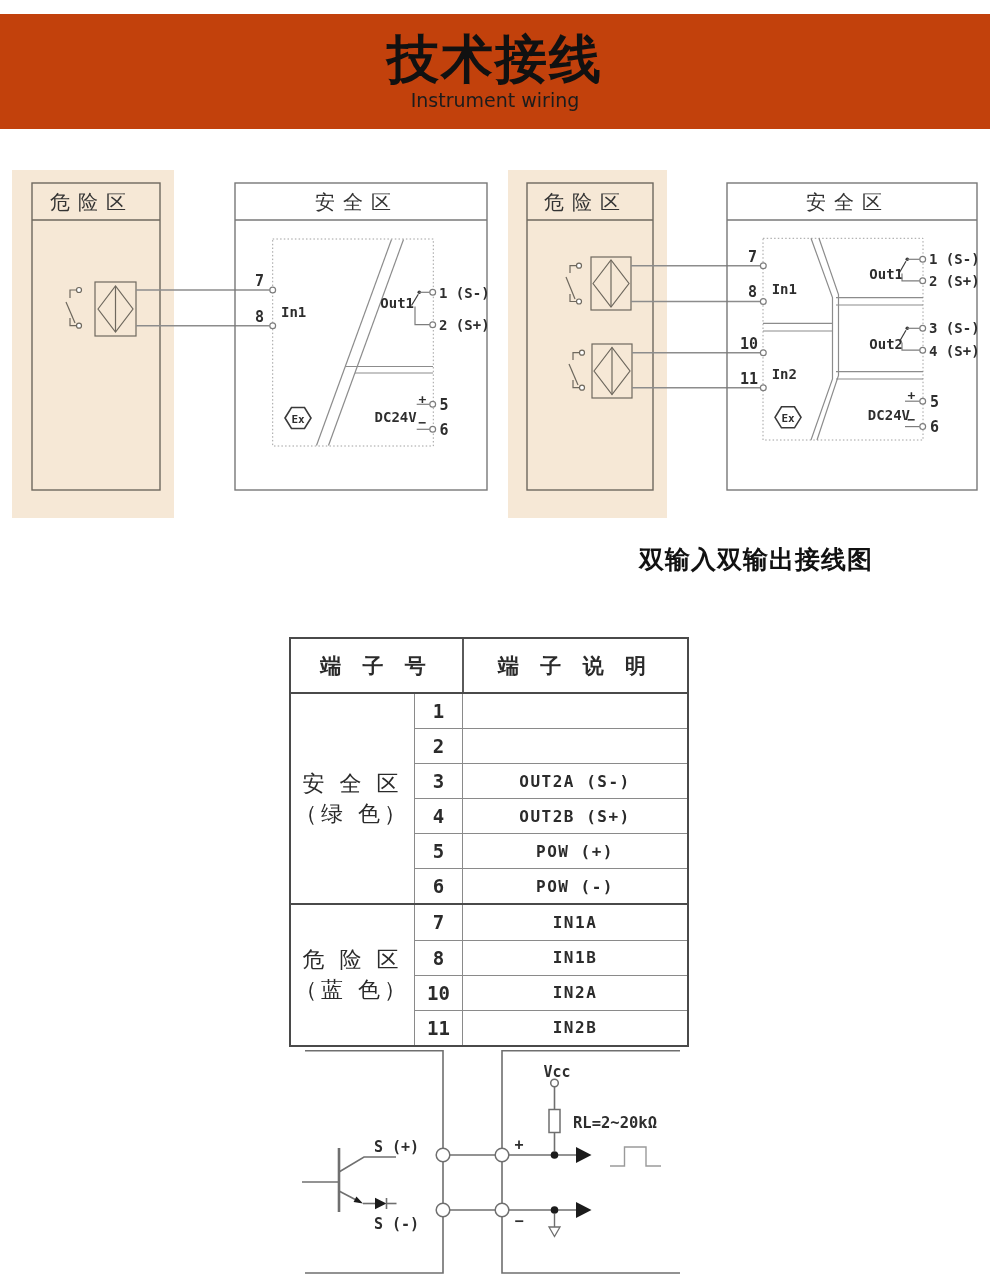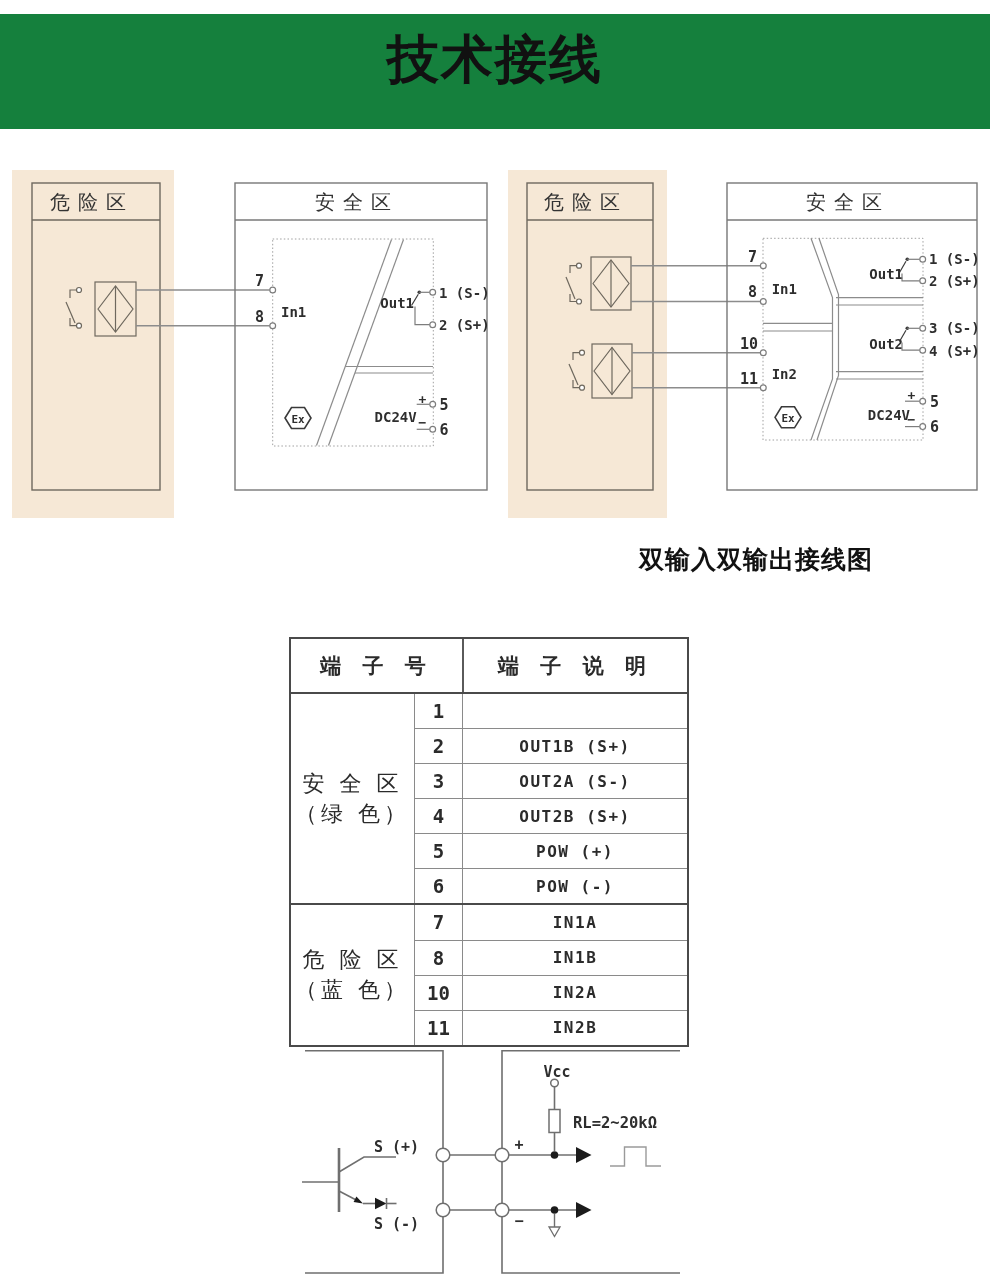--- a/index.html
+++ b/index.html
@@ -1,21 +1,21 @@
 <!DOCTYPE html>
 <html><head>
 <meta charset="utf-8">
 <style>
   html,body{margin:0;padding:0;background:#ffffff;}
   #page{position:relative;width:990px;height:1283px;background:#ffffff;overflow:hidden;
         font-family:"DejaVu Sans", sans-serif;}
   .abs{position:absolute;}
 
   
-  #band{left:0;top:14px;width:990px;height:115px;background:#15803d;text-align:center;}
+  #band{left:0;top:14px;width:990px;height:115px;background:#c2410c;text-align:center;}
   #band .title{margin-top:16px;font-size:52px;font-weight:bold;letter-spacing:2px;color:#111;line-height:58px;}
   #band .subtitle{font-size:19px;color:#1c1c1c;line-height:24px;}
 
   
   .caption{font-size:25px;font-weight:bold;color:#111;text-align:center;letter-spacing:1px;}
 
   
   text{fill:#2e2e2e;}
   .t{font-family:"DejaVu Sans Mono", monospace;font-weight:bold;}
   .zh{font-family:"DejaVu Sans", sans-serif;fill:#333;}
@@ -39,20 +39,21 @@
   #ttable .num{width:47px;flex:none;border-right:1px solid #8a8a8a;display:flex;align-items:center;justify-content:center;font-size:19px;}
   #ttable .desc{flex:1;display:flex;align-items:center;justify-content:center;font-size:16px;letter-spacing:1.5px;}
 </style>
 </head>
 <body>
 
 <div id="page">
 
   <div id="band" class="abs">
     <div class="title">技术接线</div>
+    <div class="subtitle">Instrument wiring</div>
   </div>
 
   <svg class="abs" style="left:0;top:160px" width="990" height="380" viewBox="0 160 990 380">
 
     <g>
       <rect x="12" y="170" width="162" height="348" fill="#f6e8d6"></rect>
 
       <g stroke="#6e685e" stroke-width="1.4" fill="none">
         <rect x="32" y="183" width="128" height="307"></rect>
         <line x1="32" y1="220" x2="160" y2="220"></line>
@@ -267,21 +268,20 @@
       <div class="zone">
         <span>安 全 区</span>
         <span>（绿 色）</span>
       </div>
       <div class="rows">
         <div class="trow">
           <div class="num">1</div>
         </div>
         <div class="trow">
           <div class="num">2</div>
-          <div class="desc">OUT1B (S+)</div>
         </div>
         <div class="trow">
           <div class="num">3</div>
           <div class="desc">OUT2A (S-)</div>
         </div>
         <div class="trow">
           <div class="num">4</div>
           <div class="desc">OUT2B (S+)</div>
         </div>
         <div class="trow">

